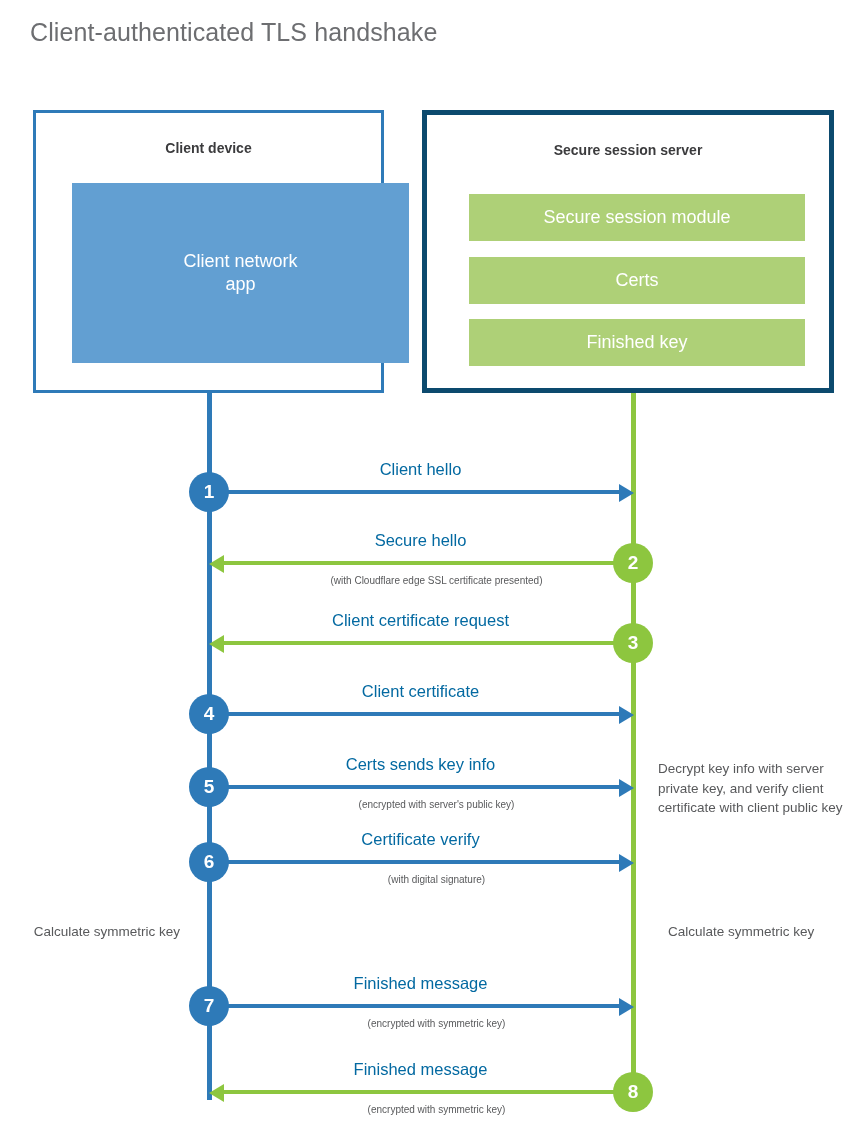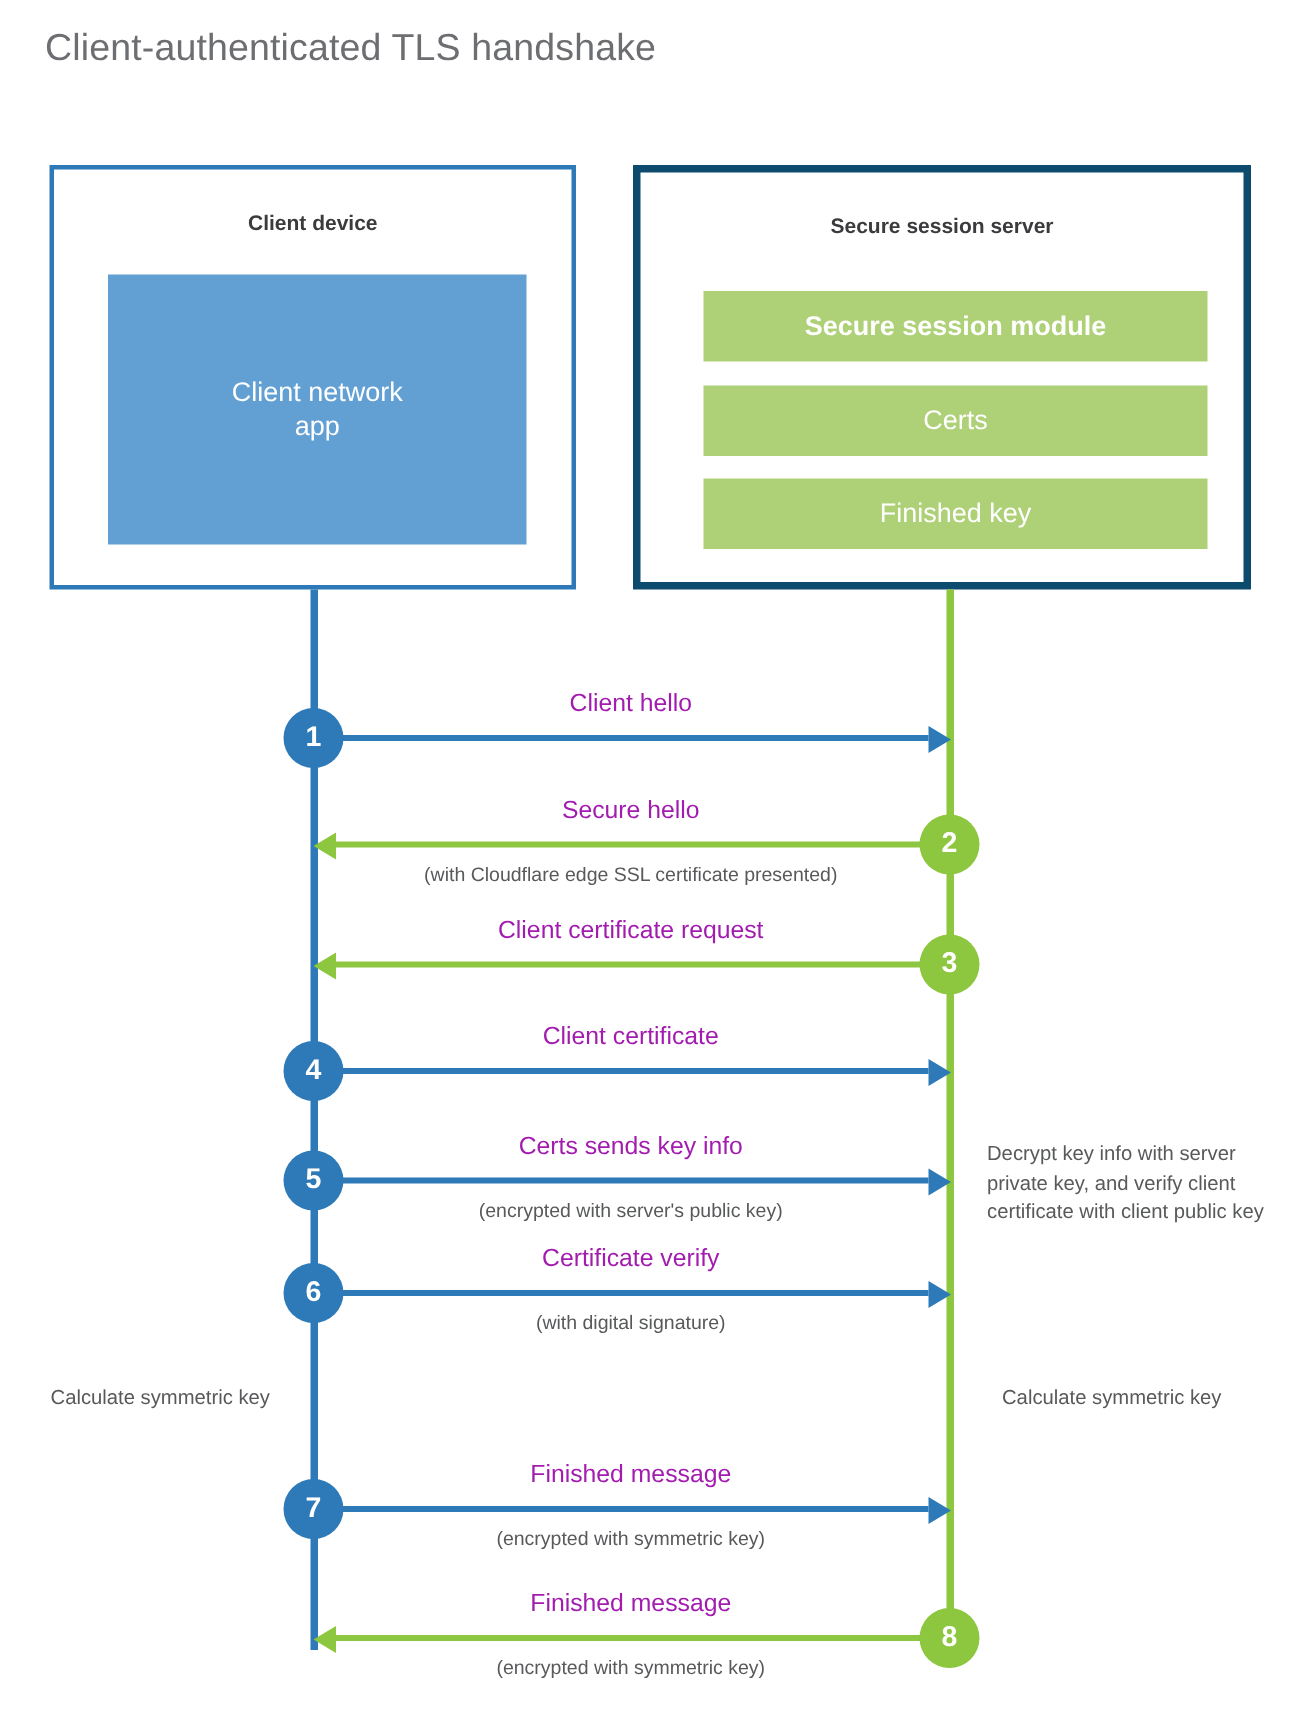--- a/index.html
+++ b/index.html
@@ -67,31 +67,31 @@
     justify-content: center;
     text-align: center;
     color: #ffffff;
     font-size: 18px;
     font-weight: 400;
     line-height: 1.3;
   }
   #client-app-block {
     left: 36px;
     top: 70px;
-    width: 279px;
+    width: 337px;
     height: 180px;
     background: #629fd2;
   }
   .server-block {
     left: 42px;
     width: 336px;
     height: 47px;
     background: #aed077;
   }
-  #server-block-0 { top: 79px; font-weight: bold; }
+  #server-block-0 { top: 79px; }
   #server-block-1 { top: 142px; }
   #server-block-2 { top: 204px; }
 
   
   .lifeline {
     position: absolute;
     width: 5px;
   }
   #client-lifeline {
     left: 207px;
@@ -149,33 +149,34 @@
   }
   .step-badge.blue { background: #2e7ab8; left: 189px; }
   .step-badge.green { background: #8dc63f; left: 613px; }
 
   .step-label {
     position: absolute;
     left: 207px;
     width: 427px;
     text-align: center;
     font-size: 16.5px;
-    color: #a21caf;
+    color: #0369a1;
     top: -32px;
     white-space: nowrap;
   }
   .step-sublabel {
     position: absolute;
     left: 207px;
     width: 427px;
     text-align: center;
-    font-size: 13px;
+    font-size: 10px;
     color: #58595b;
     top: 12px;
     white-space: nowrap;
+    padding-left: 16px;
   }
 
   
   .side-note {
     position: absolute;
     font-size: 13.5px;
     line-height: 1.45;
     color: #58595b;
   }
   #note-server-decrypt {

